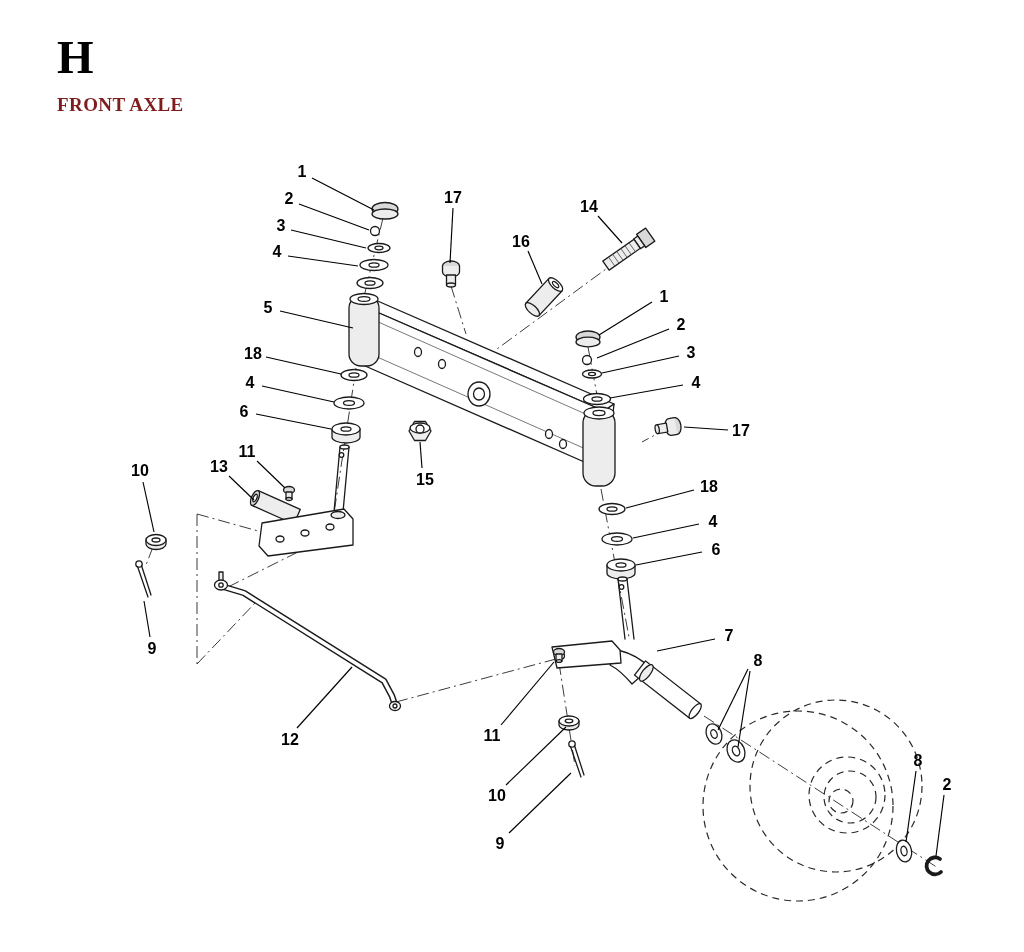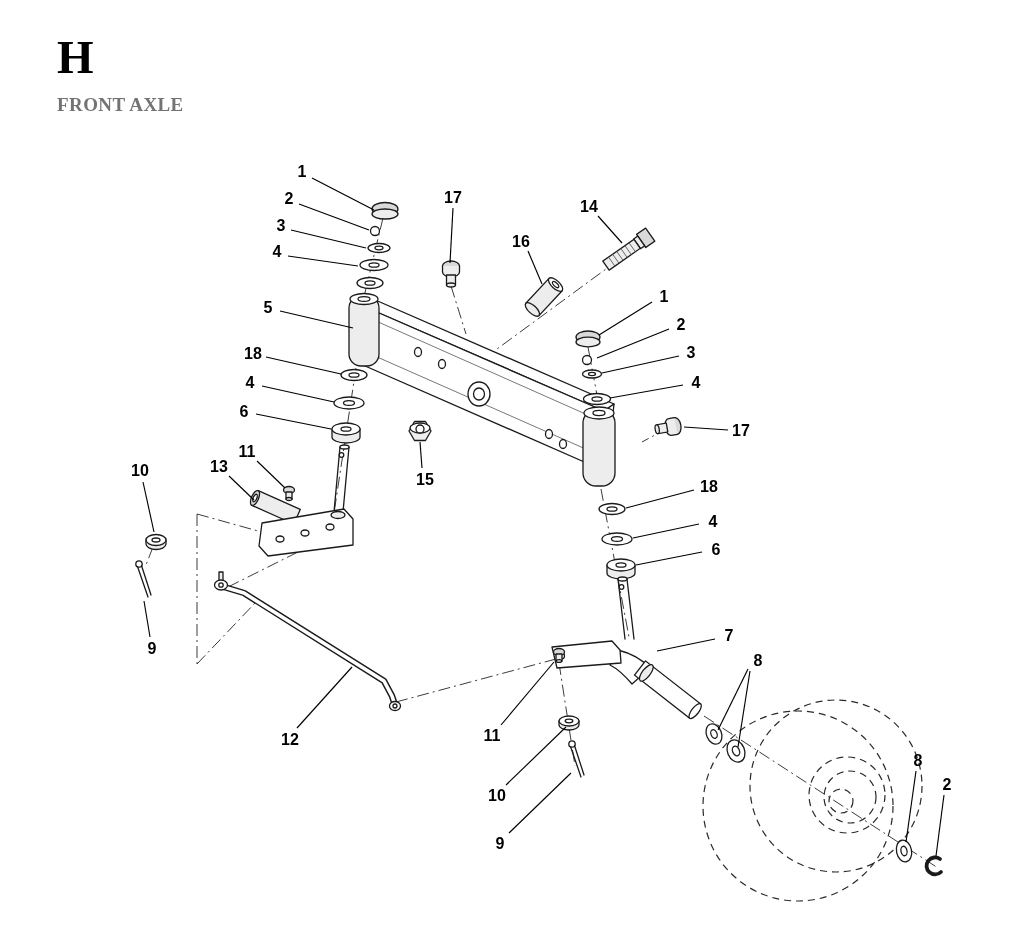--- a/index.html
+++ b/index.html
@@ -1,20 +1,20 @@
 <!DOCTYPE html>
 <html><head>
 <meta charset="utf-8">
 <style>
   html,body{margin:0;padding:0;background:#ffffff;}
   body{width:1024px;height:952px;font-family:"Liberation Sans",sans-serif;}
   .page{position:relative;width:1024px;height:952px;background:#fff;overflow:hidden;}
   .header{position:absolute;left:57px;top:34px;}
   .section-letter{font-family:"Liberation Serif",serif;font-weight:700;font-size:47px;line-height:1;color:#000;}
-  .page-title{font-family:"Liberation Serif",serif;font-weight:700;font-size:19px;letter-spacing:.4px;margin-top:13px;color:#737373;}
+  .page-title{font-family:"Liberation Serif",serif;font-weight:700;font-size:19px;letter-spacing:.4px;margin-top:13px;color:#7f1d1d;}
   .diagram-svg{position:absolute;left:0;top:0;}
   .part{stroke:#1a1a1a;stroke-width:1.3;fill:#fff;stroke-linejoin:round;stroke-linecap:round;}
   .fill-g{fill:#d9d9d9;}
   .fill-lg{fill:#ededed;}
   .leader{stroke:#000;stroke-width:1.15;}
   .callout{font-family:"Liberation Sans",sans-serif;font-weight:700;font-size:16px;text-anchor:middle;dominant-baseline:central;fill:#000;}
   .phantom{stroke:#3c3c3c;stroke-width:1;fill:none;stroke-dasharray:12 4 2 4;}
   .dashed{stroke:#2a2a2a;stroke-width:1.2;fill:none;stroke-dasharray:7 5;}
   .thin{stroke:#555;stroke-width:.8;fill:none;}
 </style>

